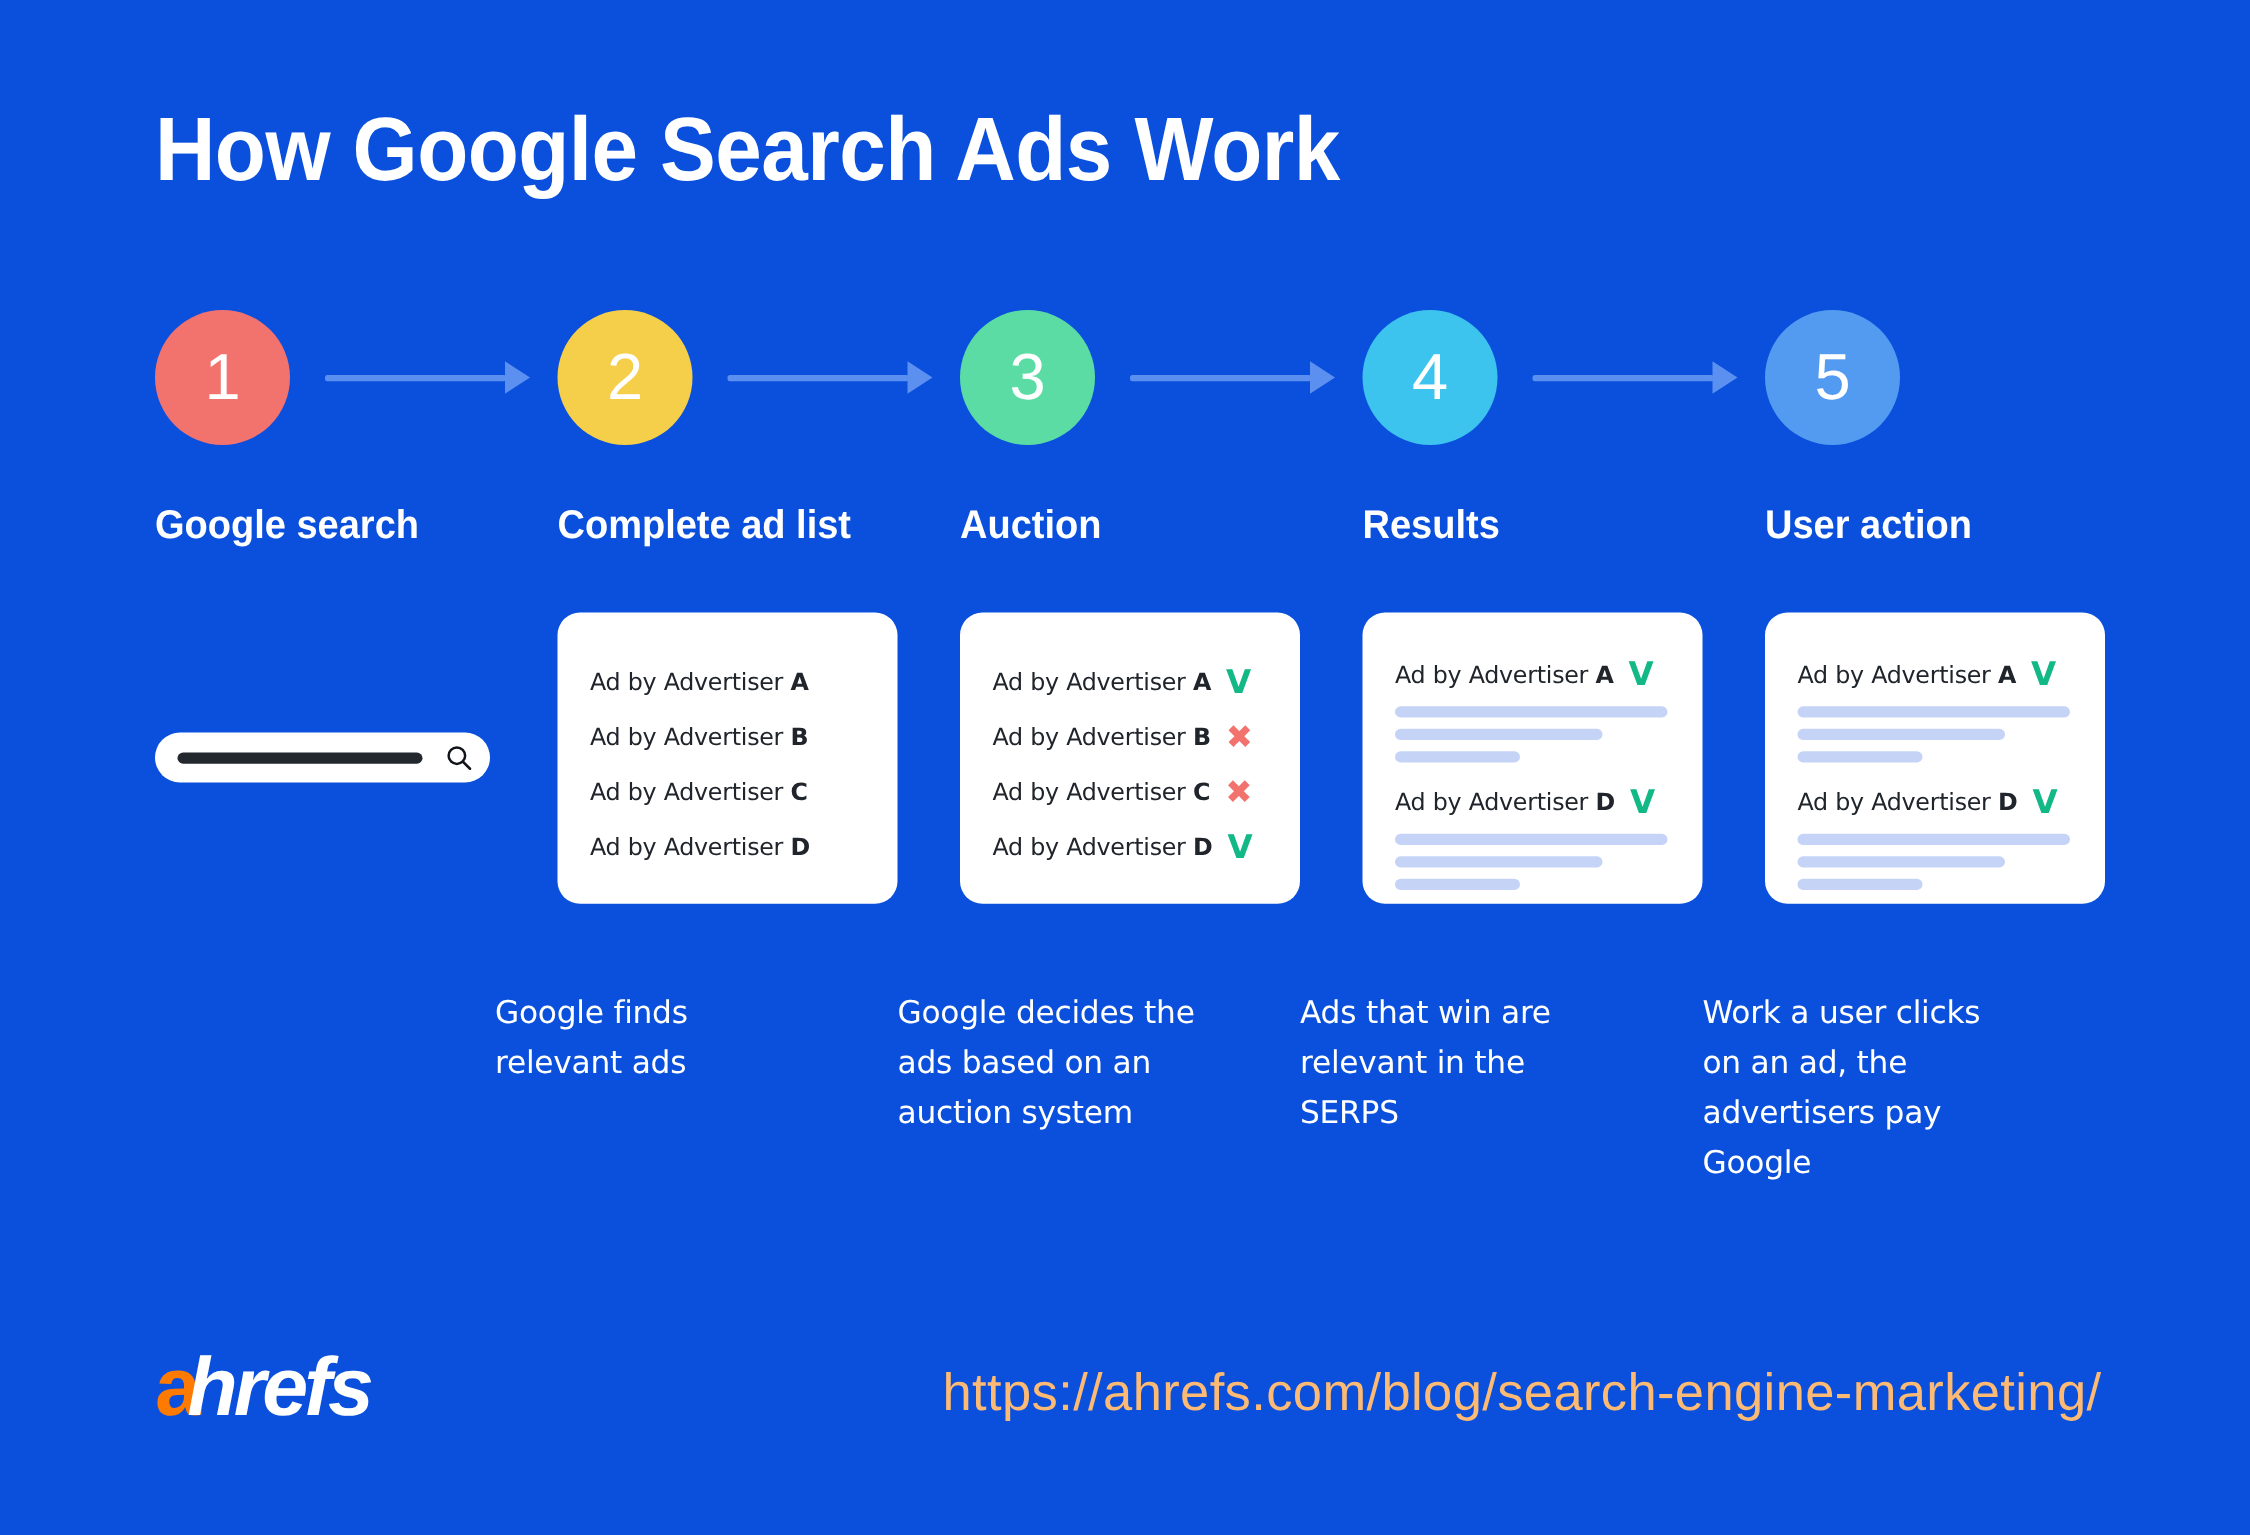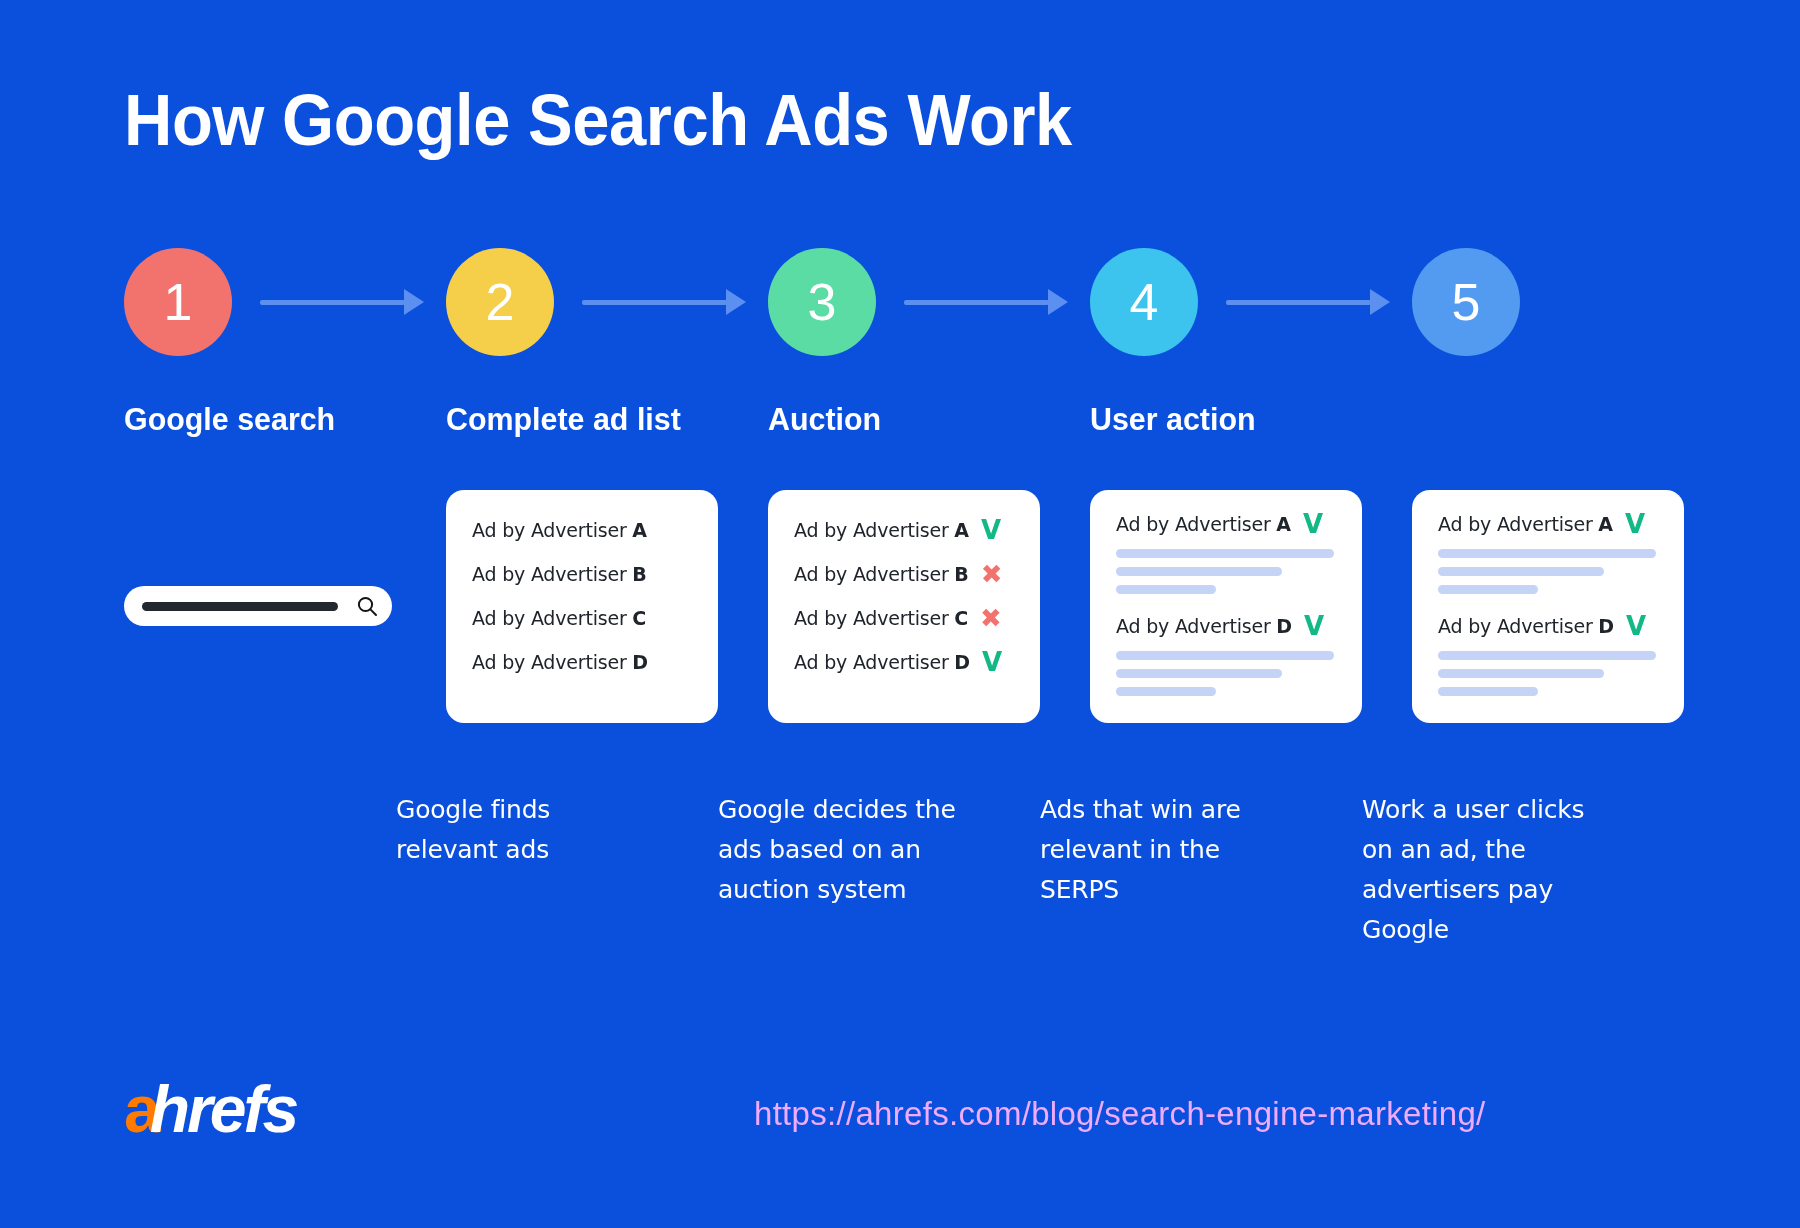--- a/index.html
+++ b/index.html
@@ -115,21 +115,21 @@
   }
 
   
   .cards-row { margin-top: 48px; height: 238px; }
 
   .card {
     background: #FFFFFF;
     border-radius: 18px;
     width: 272px;
     height: 233px;
-    padding: 18px 26px 0 26px;
+    padding: 34px 26px 0 26px;
     position: relative;
   }
 
   .ad-line {
     display: flex;
     align-items: center;
     height: 44px;
   }
   .ad-text {
     font-family: "DejaVu Sans", sans-serif;
@@ -210,23 +210,23 @@
   }
   .logo .a { color: #FF7A00; }
   .logo .hrefs { color: #FFFFFF; margin-left: -8px; font-style: italic; }
 
   .url {
     position: absolute;
     left: 754px;
     bottom: 8px;
     font-family: "Liberation Sans Narrow", "Liberation Sans", sans-serif;
     font-weight: 400;
-    font-size: 33px;
+    font-size: 42px;
     line-height: 40px;
-    color: #f0abfc;
+    color: #fdba74;
     letter-spacing: 0.3px;
     white-space: nowrap;
   }
 </style>
 </head>
 <body>
 
 <div class="title">How Google Search Ads Work</div>
 
 <div class="board">
@@ -293,20 +293,23 @@
 
   <div class="row labels-row">
     <div class="col">
       <div class="step-label">Google search</div>
     </div>
     <div class="col">
       <div class="step-label">Complete ad list</div>
     </div>
     <div class="col">
       <div class="step-label">Auction</div>
+    </div>
+    <div class="col">
+      <div class="step-label">Results</div>
     </div>
     <div class="col">
       <div class="step-label">User action</div>
     </div>
   </div>
 
   <div class="row cards-row">
 
     <div class="col">
       <div class="searchbar">

